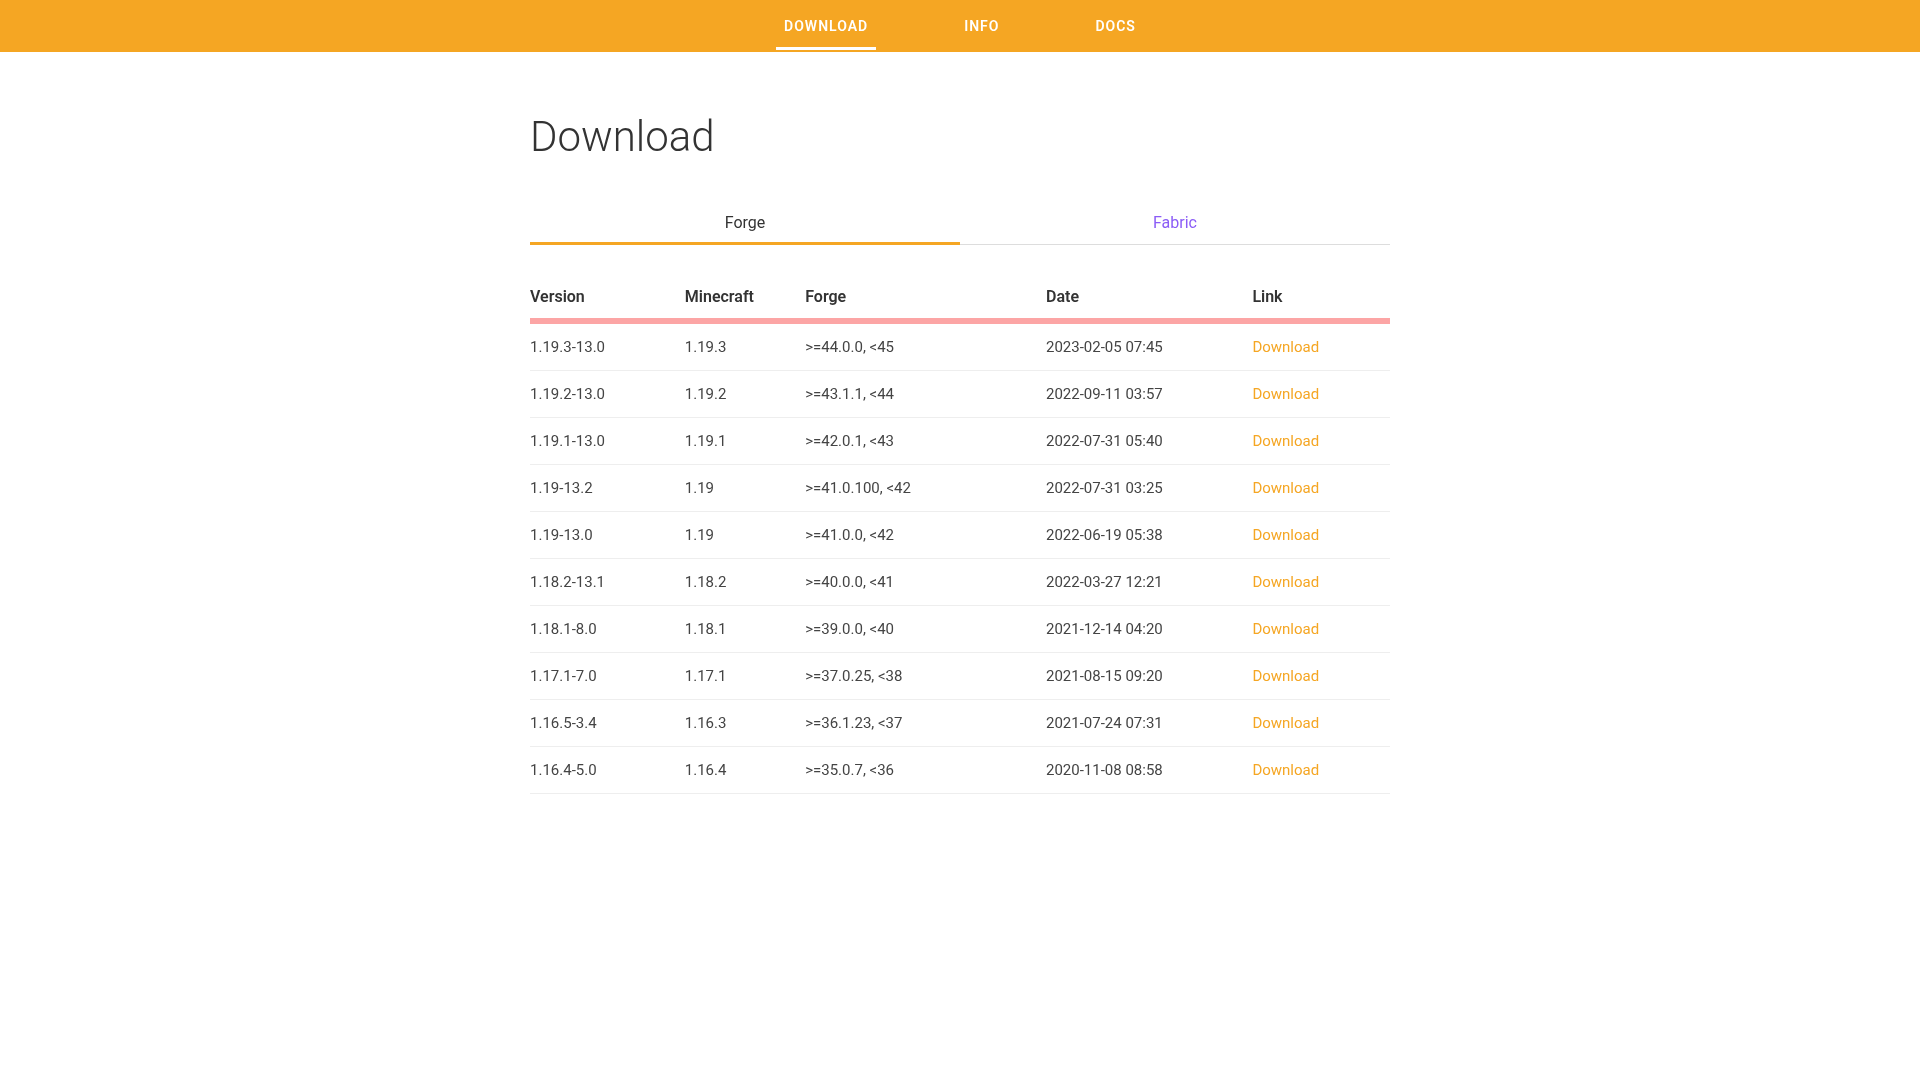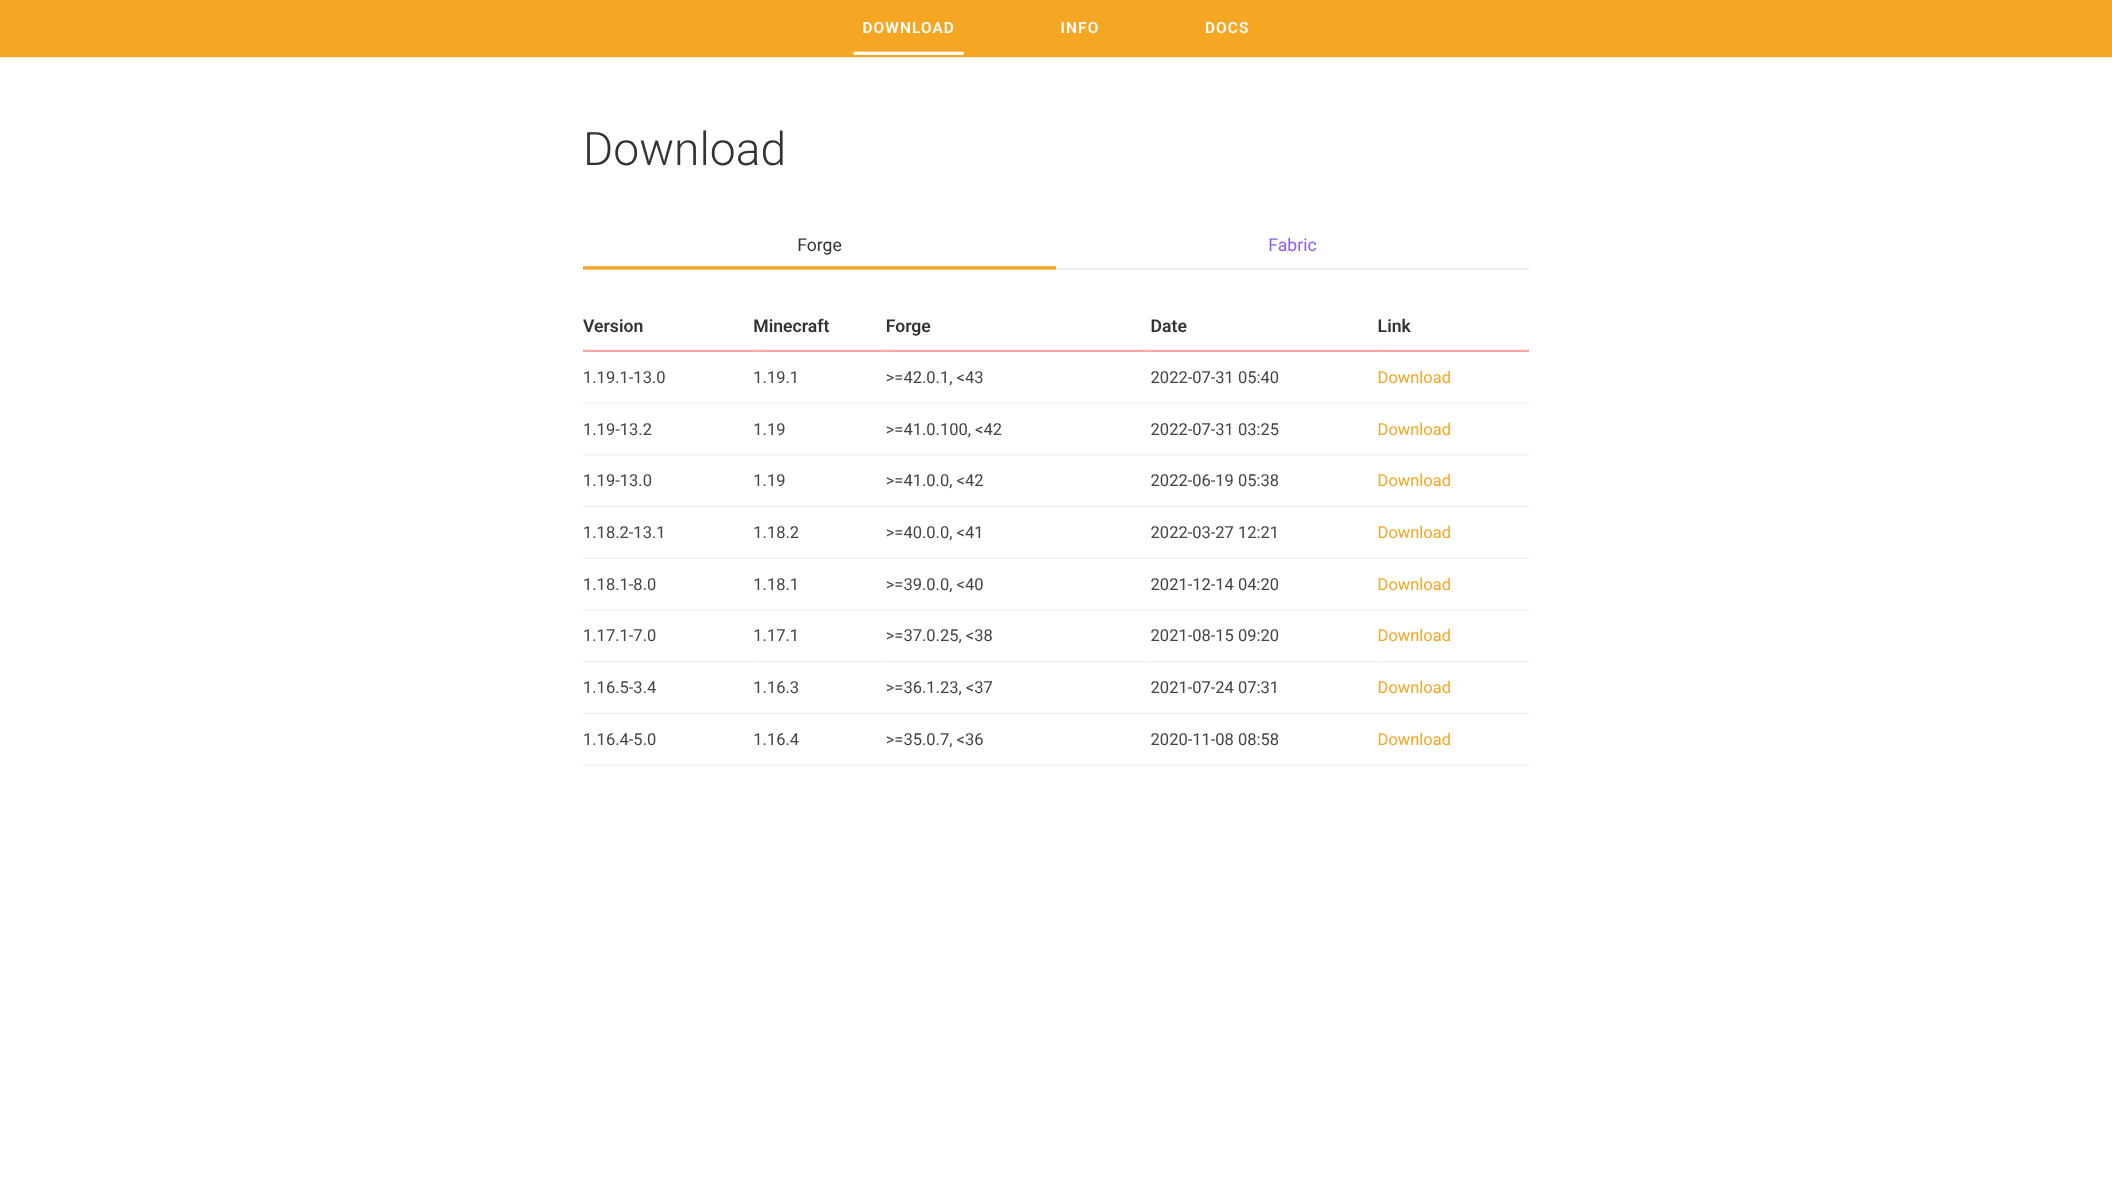--- a/index.html
+++ b/index.html
@@ -90,21 +90,21 @@
       background: #f5a623;
     }
 
     
     table {
       width: 100%;
       border-collapse: collapse;
     }
 
     thead tr {
-      border-bottom: 2px solid #fca5a5;
+      border-bottom: 6px solid #fca5a5;
     }
 
     th {
       text-align: left;
       padding: 12px 16px 12px 0;
       font-size: 16px;
       font-weight: 600;
       color: #333;
     }
 
@@ -158,20 +158,34 @@
     <thead>
       <tr>
           <th>Version</th>
           <th>Minecraft</th>
           <th>Forge</th>
           <th>Date</th>
           <th>Link</th>
         </tr>
     </thead>
     <tbody>
+    <tr>
+          <td>1.19.3-13.0</td>
+          <td>1.19.3</td>
+          <td>&gt;=44.0.0, &lt;45</td>
+          <td>2023-02-05 07:45</td>
+          <td><a class="download-link" href="#">Download</a></td>
+        </tr>
+        <tr>
+          <td>1.19.2-13.0</td>
+          <td>1.19.2</td>
+          <td>&gt;=43.1.1, &lt;44</td>
+          <td>2022-09-11 03:57</td>
+          <td><a class="download-link" href="#">Download</a></td>
+        </tr>
         <tr>
           <td>1.19.1-13.0</td>
           <td>1.19.1</td>
           <td>&gt;=42.0.1, &lt;43</td>
           <td>2022-07-31 05:40</td>
           <td><a class="download-link" href="#">Download</a></td>
         </tr>
         <tr>
           <td>1.19-13.2</td>
           <td>1.19</td>

